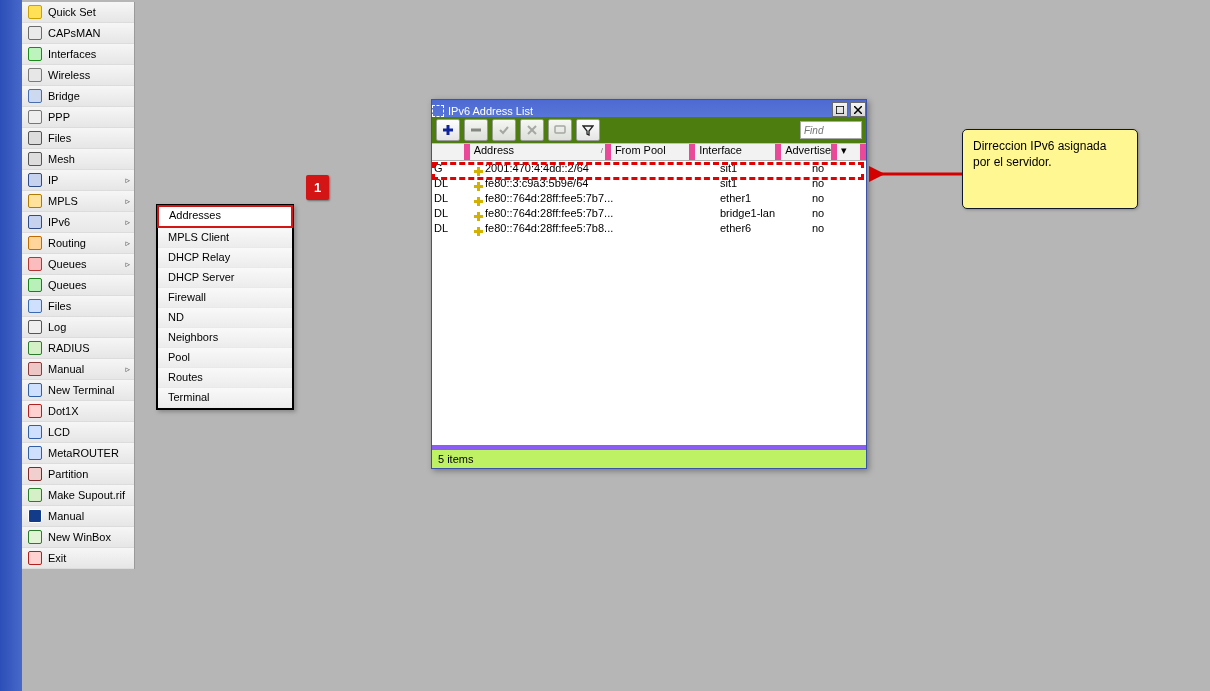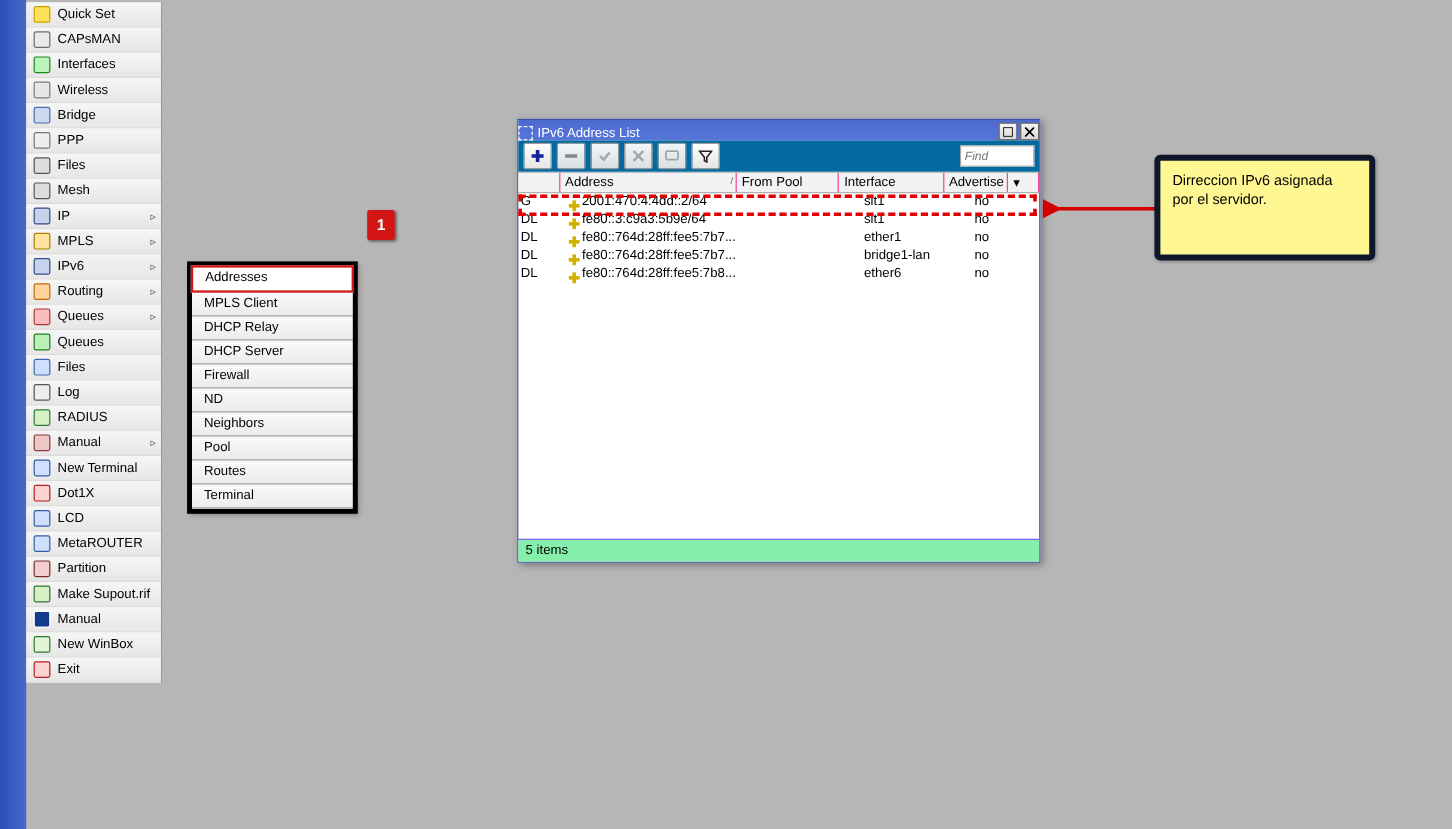--- a/index.html
+++ b/index.html
@@ -8,61 +8,61 @@
   .frame-left{position:absolute;left:0;top:0;width:22px;height:691px;background:linear-gradient(to right,#2b4fb8,#4868ca)}
   
   .work{position:absolute;left:22px;top:0;right:0;bottom:0;background:#b6b6b6}
   
   .sidebar{position:absolute;left:0;top:2px;width:112px;background:#ebebeb;border-right:1px solid #9a9a9a}
   .side-item{display:flex;align-items:center;height:20px;gap:6px;padding:0 4px 0 6px;background:linear-gradient(#f6f6f6,#e6e6e6);cursor:default;border-bottom:1px solid #dcdcdc;position:relative}
   .side-item .chev{margin-left:auto;color:#555;font-size:9px}
   .side-item.active{background:linear-gradient(#f2f2f2,#e8e8e8)}
   .icon{width:14px;height:14px;display:flex;align-items:center;justify-content:center;flex:0 0 14px}
   
-  .submenu{position:absolute;left:134px;top:218px;width:134px;background:#0f172a;border:4px solid #000000;box-shadow:2px 2px 4px rgba(0,0,0,.25)}
+  .submenu{position:absolute;left:134px;top:204px;width:134px;background:#fca5a5;border:2px solid #000000;box-shadow:2px 2px 4px rgba(0,0,0,.25)}
   .submenu-item{height:19px;line-height:19px;padding-left:10px;border-bottom:1px solid #e9e9e9;background:linear-gradient(#f9f9f9,#ececec);cursor:default}
   .submenu-item.sel{background:#fff;border:2px solid #d31515;outline:none;height:19px;line-height:17px;margin:-1px -1px 0 -1px}
   
   .marker{position:absolute;left:284px;top:175px;width:23px;height:25px;background:#d31515;border-radius:2px;color:#fff;font-weight:bold;font-size:13px;display:flex;align-items:center;justify-content:center;box-shadow:1px 1px 2px rgba(0,0,0,.4)}
   
   .wbwin{position:absolute;left:409px;top:99px;width:434px;height:368px;border:1px solid #3c52a9;background:#fff;box-shadow:2px 2px 6px rgba(0,0,0,.35)}
   .titlebar{height:17px;background:linear-gradient(#4c6ad1,#5876d8);display:flex;align-items:flex-end;padding:0 0;color:#fff;font-size:11px}
   .titlebar-btn{width:14px;height:13px;margin-left:2px;background:linear-gradient(#f5f5f5,#d8d8d8);border:1px solid #6b6b6b;display:flex;align-items:center;justify-content:center;color:#222}
   .tb-spacer{flex:1}
-  .toolbar{height:26px;background:#0369a1;border-bottom:1px solid #c0c0c0;display:flex;align-items:center;gap:4px;padding:0 4px}
+  .toolbar{height:26px;background:#4d7c0f;border-bottom:1px solid #c0c0c0;display:flex;align-items:center;gap:4px;padding:0 4px}
   .tbtn{width:22px;height:20px;background:linear-gradient(#fefefe,#e5e5e5);border:1px solid #9b9b9b;border-radius:2px;display:flex;align-items:center;justify-content:center;cursor:default}
   .tbtn.disabled{color:#aaa;opacity:.95}
   .find{margin-left:auto;width:54px;height:16px;border:1px solid #a8a8a8;background:#fff;color:#999;font-style:italic;font-size:10px;padding:0 3px}
   .grid-head{height:16px;display:flex;background:#f2f2f2;border-bottom:1px solid #b0b0b0;font-size:11px}
-  .gh{border-right:1px solid #ec4899;display:flex;align-items:center;padding-left:4px;color:#000;position:relative}
+  .gh{border-right:6px solid #ec4899;display:flex;align-items:flex-start;padding-left:4px;color:#000;position:relative}
   .gh .sort{position:absolute;right:2px;top:2px;color:#666;font-size:8px}
   .gh-flags{width:32px}
   .gh-addr{width:152px}
   .gh-pool{width:86px}
   .gh-if{width:88px}
   .gh-adv{width:52px}
   .gh-drop{width:22px;text-align:center}
   .rows{}
   .row{height:15px;display:flex;font:11px/15px Arial;white-space:nowrap}
   .cell-flags{width:32px;padding-left:2px}
   .cell-addr{width:152px;display:flex;align-items:flex-end;gap:2px;padding-left:8px}
   .cell-pool{width:86px;padding-left:4px}
   .cell-if{width:88px;padding-left:4px}
   .cell-adv{width:52px;padding-left:4px}
   .row .ital{}
   .plus-icon{width:9px;height:9px;display:inline-block;position:relative}
   .plus-icon:before,.plus-icon:after{content:"";position:absolute;background:#d2b100}
   .plus-icon:before{left:0;top:3px;width:9px;height:3px}
   .plus-icon:after{left:3px;top:0;width:3px;height:9px}
   .highlight-row{position:absolute;left:410px;top:162px;width:432px;height:18px;border:3px dashed #e20000;pointer-events:none;box-sizing:border-box}
-  .statusbar{position:absolute;left:0;bottom:0;right:0;height:18px;background:#86efac;border-top:1px solid #8b5cf6;padding-left:6px;display:flex;align-items:center;color:#000}
+  .statusbar{position:absolute;left:0;bottom:0;right:0;height:18px;background:#bef264;border-top:5px solid #8b5cf6;padding-left:6px;display:flex;align-items:center;color:#000}
   
   .arrow{position:absolute;left:847px;top:165px;width:105px;height:18px;display:flex;align-items:center}
   .arrow svg{width:105px;height:22px}
-  .callout{position:absolute;left:940px;top:129px;width:154px;height:62px;background:#fff791;border:5px solid #0f172a;border-radius:5px;padding:8px 10px;color:#000;font:12px/16px Arial;box-shadow:1px 1px 3px rgba(0,0,0,.25)}
+  .callout{position:absolute;left:940px;top:129px;width:154px;height:62px;background:#fff791;border:1px solid #0f172a;border-radius:5px;padding:8px 10px;color:#000;font:12px/16px Arial;box-shadow:1px 1px 3px rgba(0,0,0,.25)}
 </style>
 </head>
 <body>
 
 <div class="frame-left">
   
 </div>
 
 <div class="work">
 

